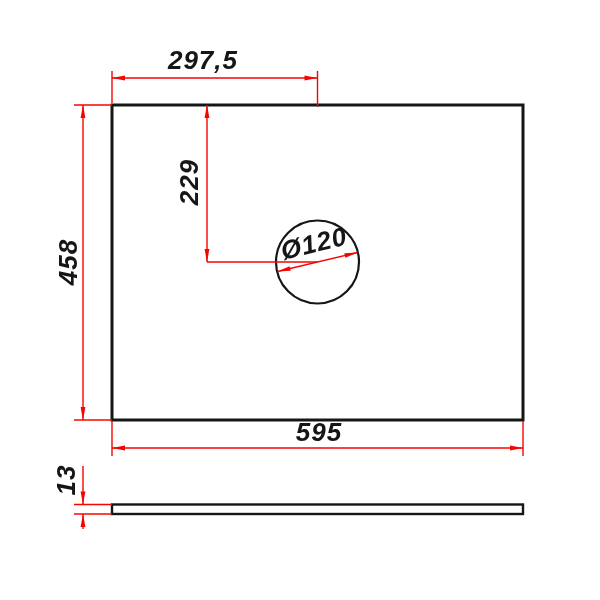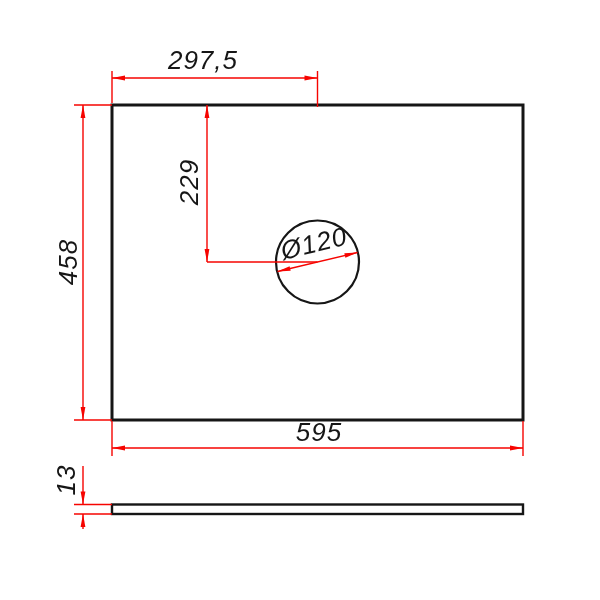--- a/index.html
+++ b/index.html
@@ -9,20 +9,21 @@
     height: 600px;
     background: #ffffff;
     font-family: "Liberation Sans", sans-serif;
   }
   .canvas-wrap {
     position: relative;
     width: 600px;
     height: 600px;
     background: #ffffff;
     overflow: hidden;
+    font-weight: bold;
   }
   svg { display: block; }
   .outline {
     fill: #ffffff;
     stroke: #161616;
     stroke-width: 3;
   }
   .outline-thin {
     fill: none;
     stroke: #161616;

